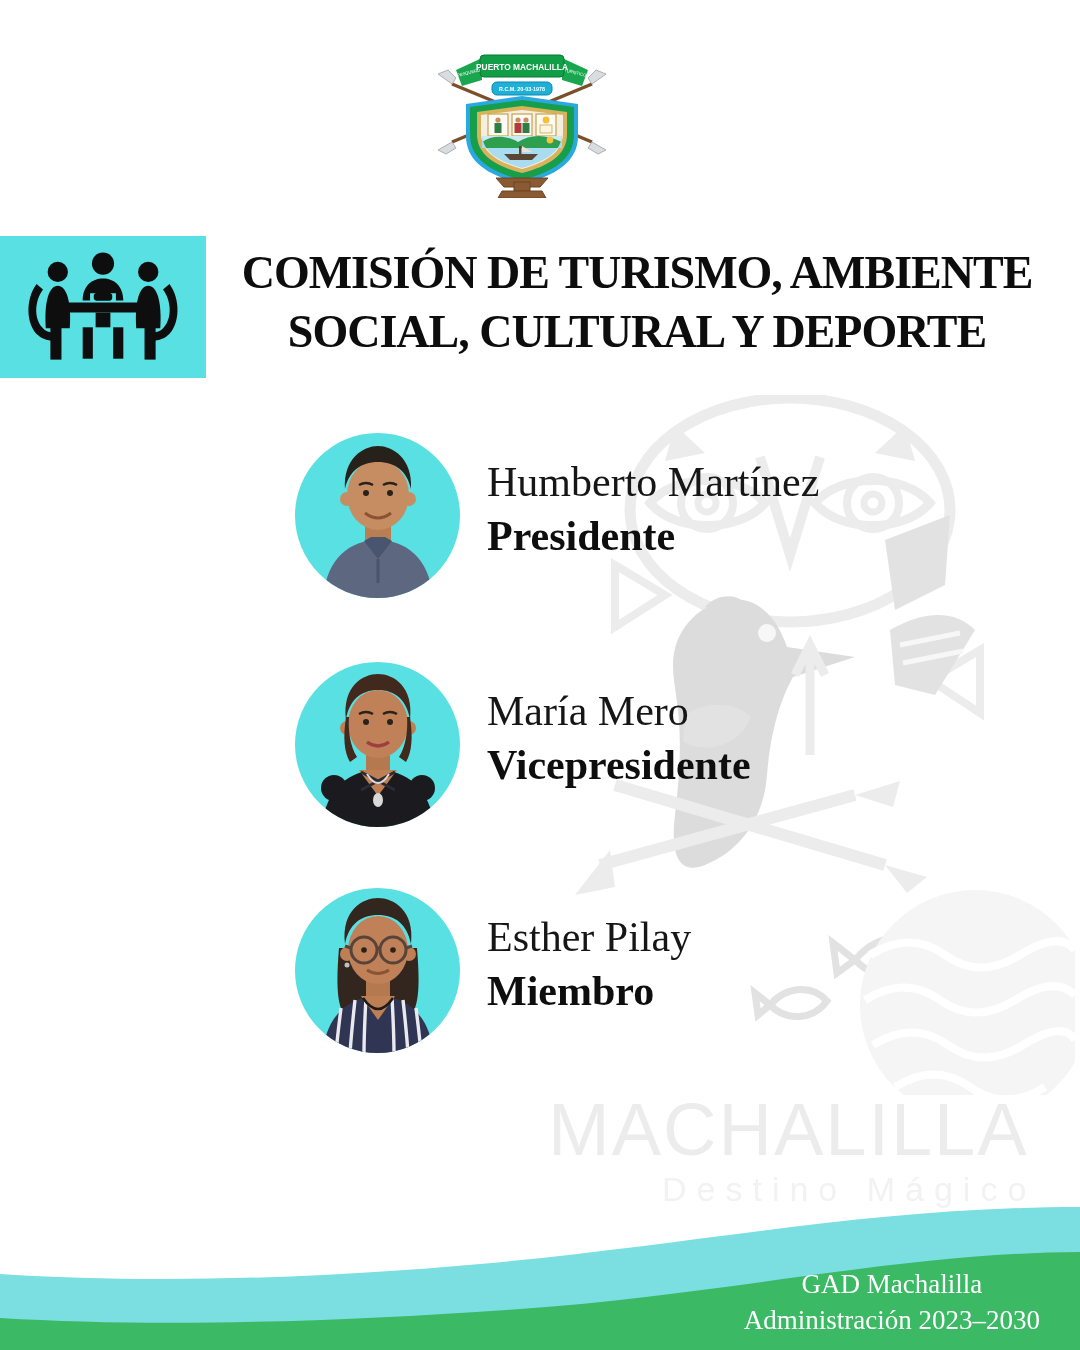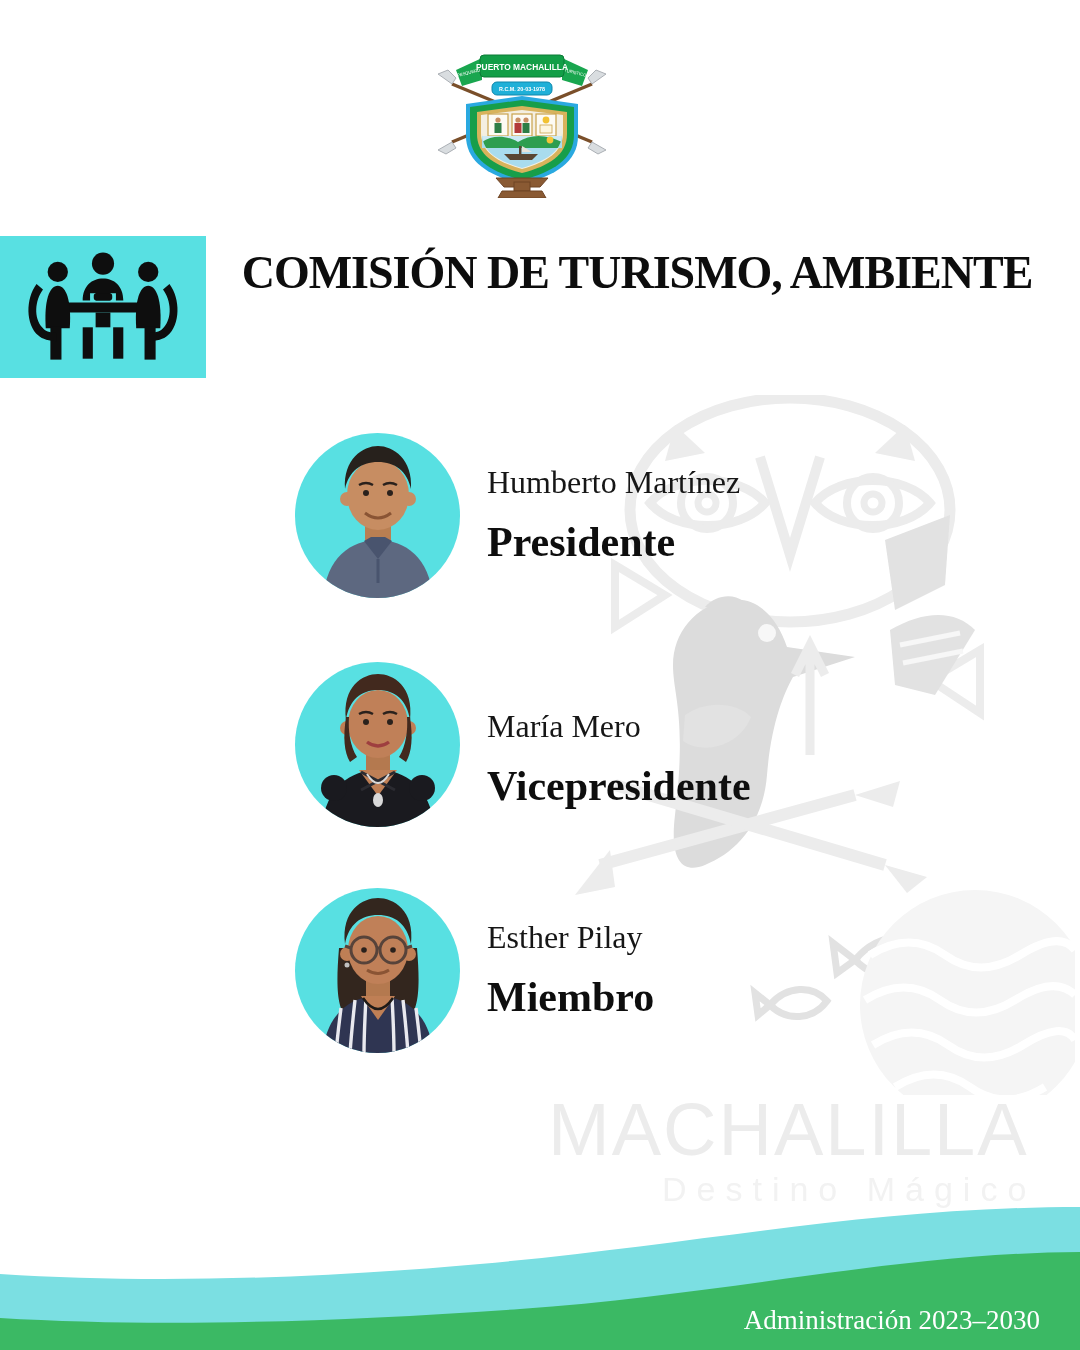--- a/index.html
+++ b/index.html
@@ -38,30 +38,30 @@
     letter-spacing:2px;color:var(--wm-light);white-space:nowrap;
   }
   .wm-tagline{
     position:absolute;left:662px;top:1170px;z-index:1;
     font-family:Liberation Sans, sans-serif;font-size:34px;font-weight:300;
     letter-spacing:10px;color:#F2F2F2;white-space:nowrap;
   }
   
   .member-row{position:absolute;left:295px;display:flex;z-index:2;}
   .member-row.r1{top:433px;}
-  .member-row.r2{top:662px;align-items:center;}
+  .member-row.r2{top:662px;}
   .member-row.r3{top:888px;}
   .avatar{
     width:165px;height:165px;border-radius:50%;background:var(--teal);
     overflow:hidden;flex:0 0 auto;
   }
   .avatar svg{width:100%;height:100%;display:block;}
   .member-text{margin-left:27px;padding-top:22px;}
-  .member-name{font-size:32px;line-height:54px;color:#161616;}
-  .member-role{font-size:42px;line-height:54px;font-weight:bold;color:#0E0E0E;margin-top:6px;}
+  .member-name{font-size:42px;line-height:54px;color:#161616;}
+  .member-role{font-size:42px;line-height:54px;font-weight:bold;color:#0E0E0E;}
   
   .footer-waves{position:absolute;left:0;top:1150px;width:1080px;height:200px;z-index:3;}
   .footer-text{
     position:absolute;right:40px;bottom:12px;z-index:4;text-align:center;
     color:#FFFFFF;font-size:27px;line-height:36px;
   }
 </style>
 </head>
 <body>
 
@@ -144,20 +144,21 @@
 
     <circle cx="139" cy="27" r="11"></circle>
     <path d="M126,88 C124,58 130,42 139,42 C148,42 154,58 152,88 Z"></path>
     <rect x="135" y="86" width="12" height="36"></rect>
     <path d="M162,40 C174,56 174,84 160,96 C156,100 148,102 140,102 L140,93 C148,93 153,91 156,87 C165,77 164,58 155,46 Z"></path>
   </svg>
 </div>
 
 <div class="title-block">
   <div>COMISIÓN DE TURISMO, AMBIENTE</div>
+  <div>SOCIAL, CULTURAL Y DEPORTE</div>
 </div>
 
 <svg class="watermark-art" viewBox="0 0 520 700" fill="none">
 
   <ellipse cx="235" cy="115" rx="160" ry="112" stroke="var(--wm-light)" stroke-width="11"></ellipse>
   <path d="M120,30 L150,58 L110,66 Z" fill="var(--wm-light)"></path>
   <path d="M350,30 L320,58 L360,66 Z" fill="var(--wm-light)"></path>
   <path d="M95,108 C120,78 185,78 210,108 C185,138 120,138 95,108 Z" stroke="var(--wm-light)" stroke-width="9"></path>
   <path d="M260,108 C285,78 350,78 375,108 C350,138 285,138 260,108 Z" stroke="var(--wm-light)" stroke-width="9"></path>
   <circle cx="152" cy="108" r="26" stroke="var(--wm-light)" stroke-width="8"></circle>
@@ -308,14 +309,15 @@
     <div class="member-role">Miembro</div>
   </div>
 </div>
 
 <svg class="footer-waves" viewBox="0 0 1080 200" preserveAspectRatio="none">
   <path d="M0,124 C140,133 300,130 480,114 C700,94 870,57 1080,57 L1080,200 L0,200 Z" style="fill:var(--wave-teal)"></path>
   <path d="M0,168 C150,177 320,173 520,159 C730,144 900,103 1080,102 L1080,200 L0,200 Z" style="fill:var(--wave-green)"></path>
 </svg>
 
 <div class="footer-text">
+  <div>GAD Machalilla</div>
   <div>Administración 2023–2030</div>
 </div>
 
 </body></html>

